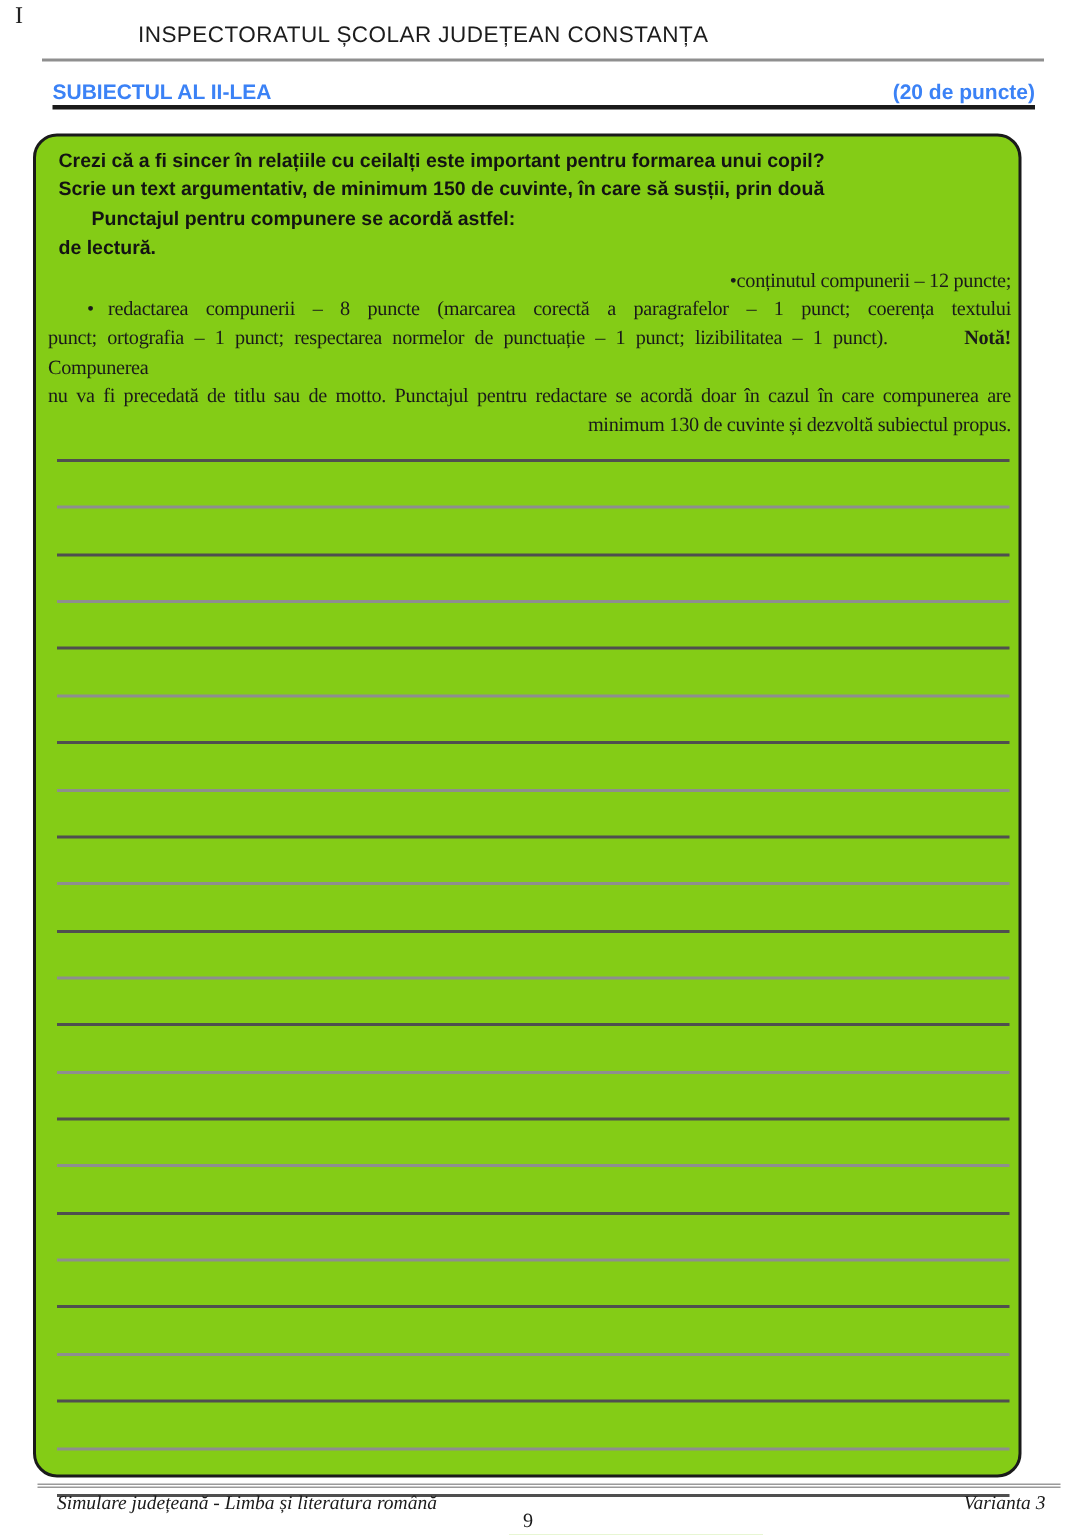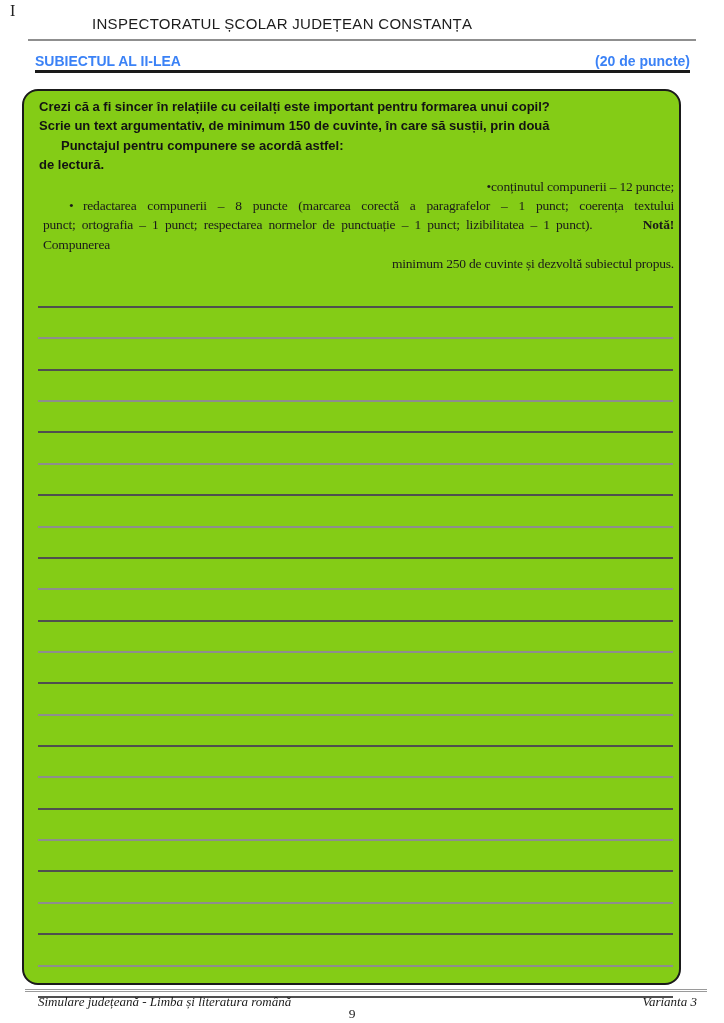--- a/index.html
+++ b/index.html
@@ -22,21 +22,21 @@
   .task-box{position:absolute;top:89px;left:22px;width:659px;height:896px;box-sizing:border-box;
             border:2px solid #1a1a1a;border-radius:16px;background:#84cc16;}
 
   .prompt{margin:6px 13px 0 15px;font-weight:bold;font-size:13px;color:#131313;}
   .p-line{line-height:19.4px;white-space:nowrap;}
   .p-line.indent{padding-left:22px;}
 
   .details{margin:2px 5px 0 8px;font-family:"Liberation Serif",serif;font-size:13.5px;
            letter-spacing:-.2px;color:#1a1a1a;}
   .serif-line{line-height:19.3px;text-align:right;}
-  .serif-line.just{text-align:justify;text-align-last:justify;margin-left:11px;}
+  .serif-line.just{text-align:justify;text-align-last:justify;}
   .serif-line.bul{padding-left:26px;}
   .serif-line .bullet{display:inline-block;width:14px;}
   .serif-line .b{font-weight:bold;padding-left:44px;}
 
   .answer-lines{position:absolute;top:215px;left:14px;right:6px;}
   .answer-line{height:29.36px;border-top:2px solid var(--line-dark,#4f4f4f);}
   .answer-line.lt{border-top-color:var(--line-light,#8e8e8e);}
 
   .footer-rule{position:absolute;top:989px;left:25px;width:682px;height:1px;
                border-top:1px solid #9a9a9a;border-bottom:1px solid #9a9a9a;}
@@ -67,21 +67,22 @@
       <div class="p-line fitw">Crezi că a fi sincer în relațiile cu ceilalți este important pentru formarea unui copil?</div>
       <div class="p-line fitw">Scrie un text argumentativ, de minimum 150 de cuvinte, în care să susții, prin două</div>
       <div class="p-line indent fitw">Punctajul pentru compunere se acordă astfel:</div>
       <div class="p-line fitw">de lectură.</div>
     </div>
 
     <div class="details">
         <div class="serif-line fith bul"><span class="bullet">•</span><span>conținutul compunerii – 12 puncte;</span></div>
         <div class="serif-line fith just bul"><span class="bullet">•</span><span>redactarea compunerii – 8 puncte (marcarea corectă a paragrafelor – 1 punct; coerența textului</span></div>
         <div class="serif-line fith just"><span>punct; ortografia – 1 punct; respectarea normelor de punctuație – 1 punct; lizibilitatea – 1 punct). </span><span class="b">Notă!</span><span> Compunerea</span></div>
-        <div class="serif-line fith"><span>minimum 250 de cuvinte și dezvoltă subiectul propus.</span></div>
+        <div class="serif-line fith just"><span>nu va fi precedată de titlu sau de motto. Punctajul pentru redactare se acordă doar în cazul în care compunerea are</span></div>
+        <div class="serif-line fith"><span>minimum 130 de cuvinte și dezvoltă subiectul propus.</span></div>
       </div>
 
     <div class="answer-lines">
         <div class="answer-line"></div>
         <div class="answer-line lt"></div>
         <div class="answer-line"></div>
         <div class="answer-line lt"></div>
         <div class="answer-line"></div>
         <div class="answer-line lt"></div>
         <div class="answer-line"></div>

